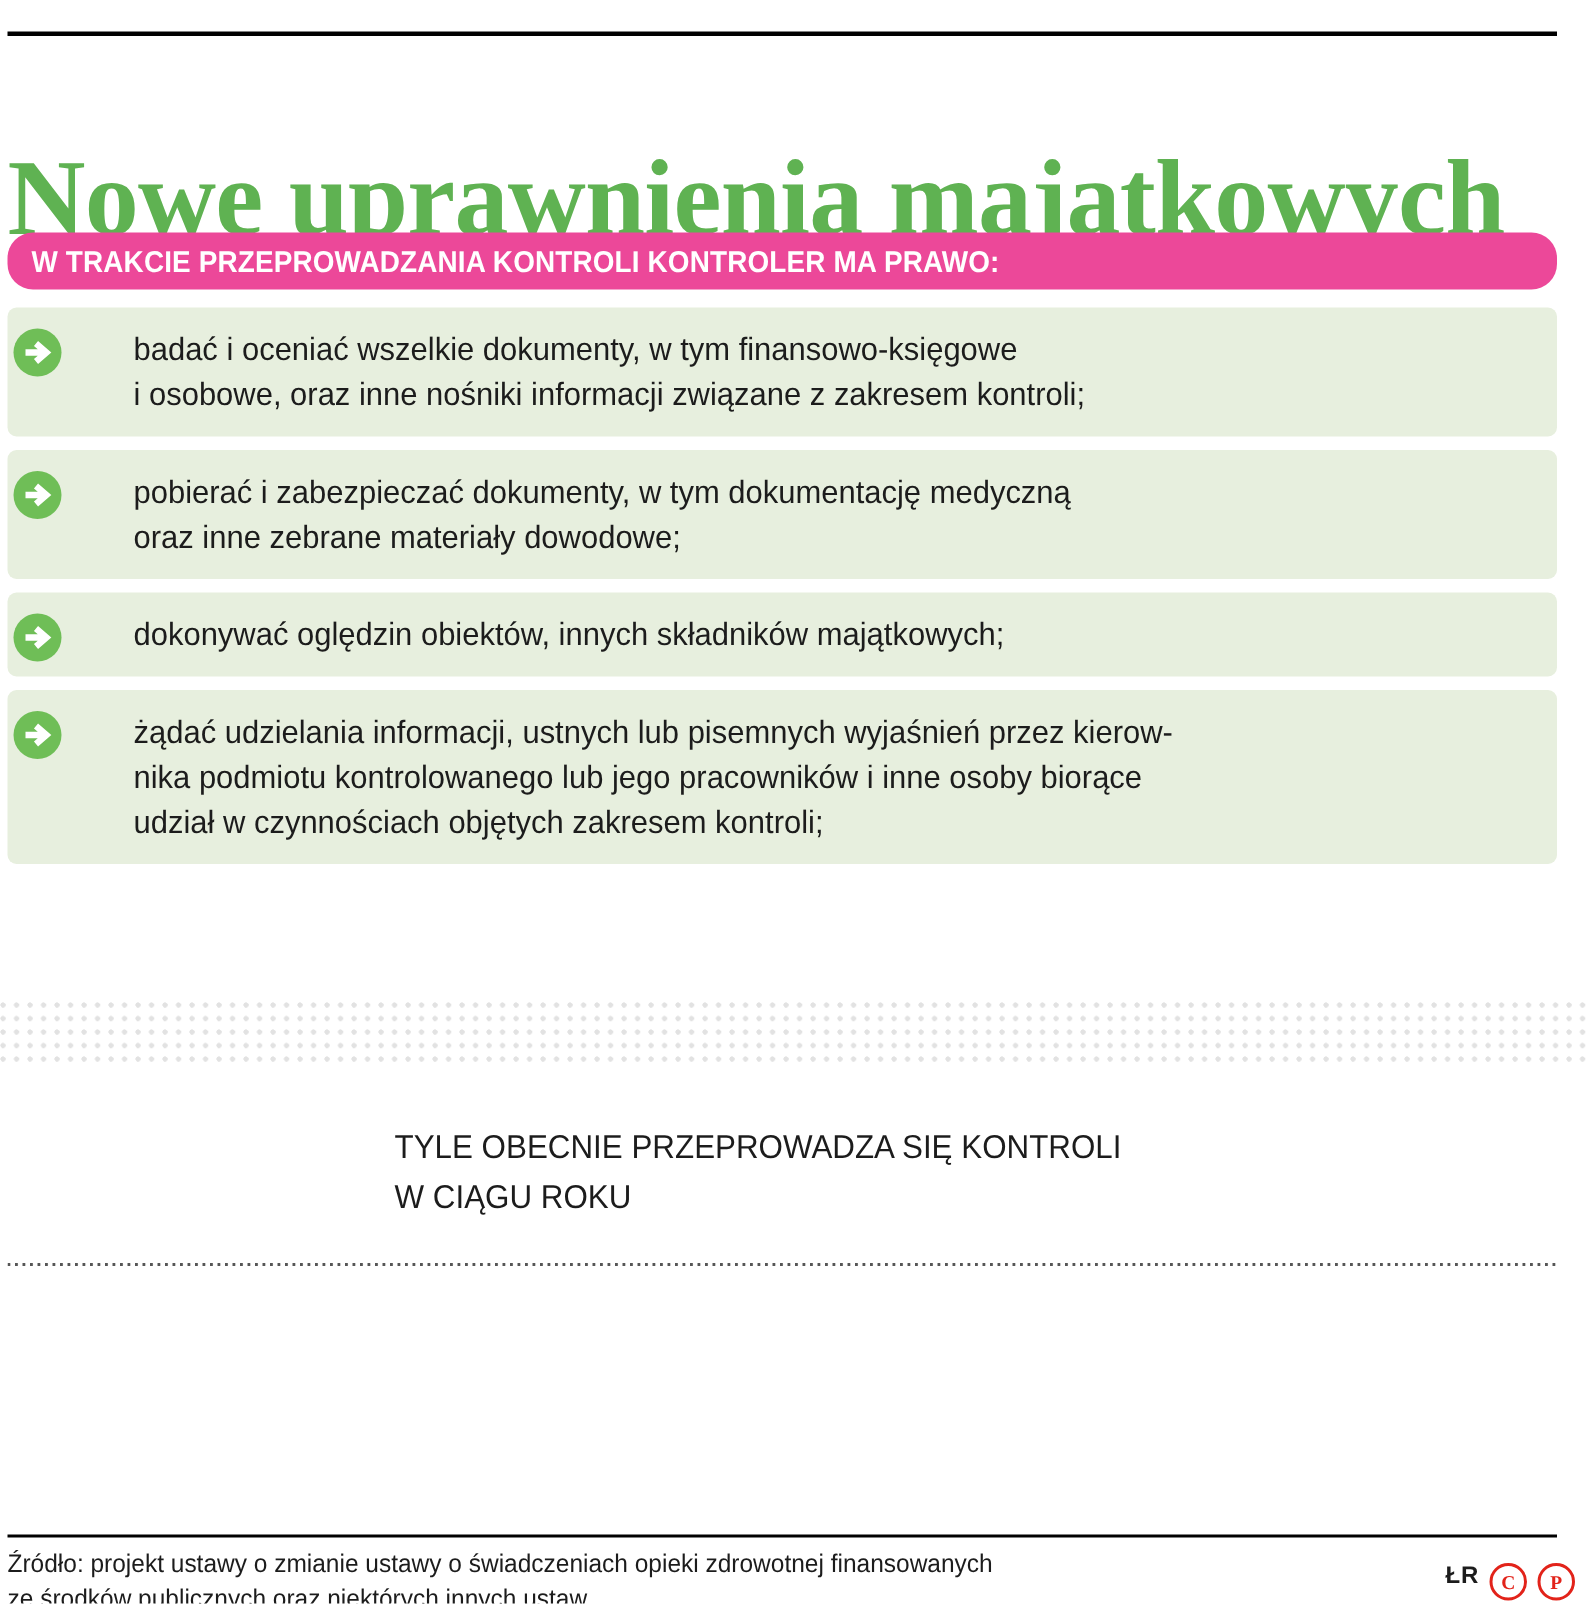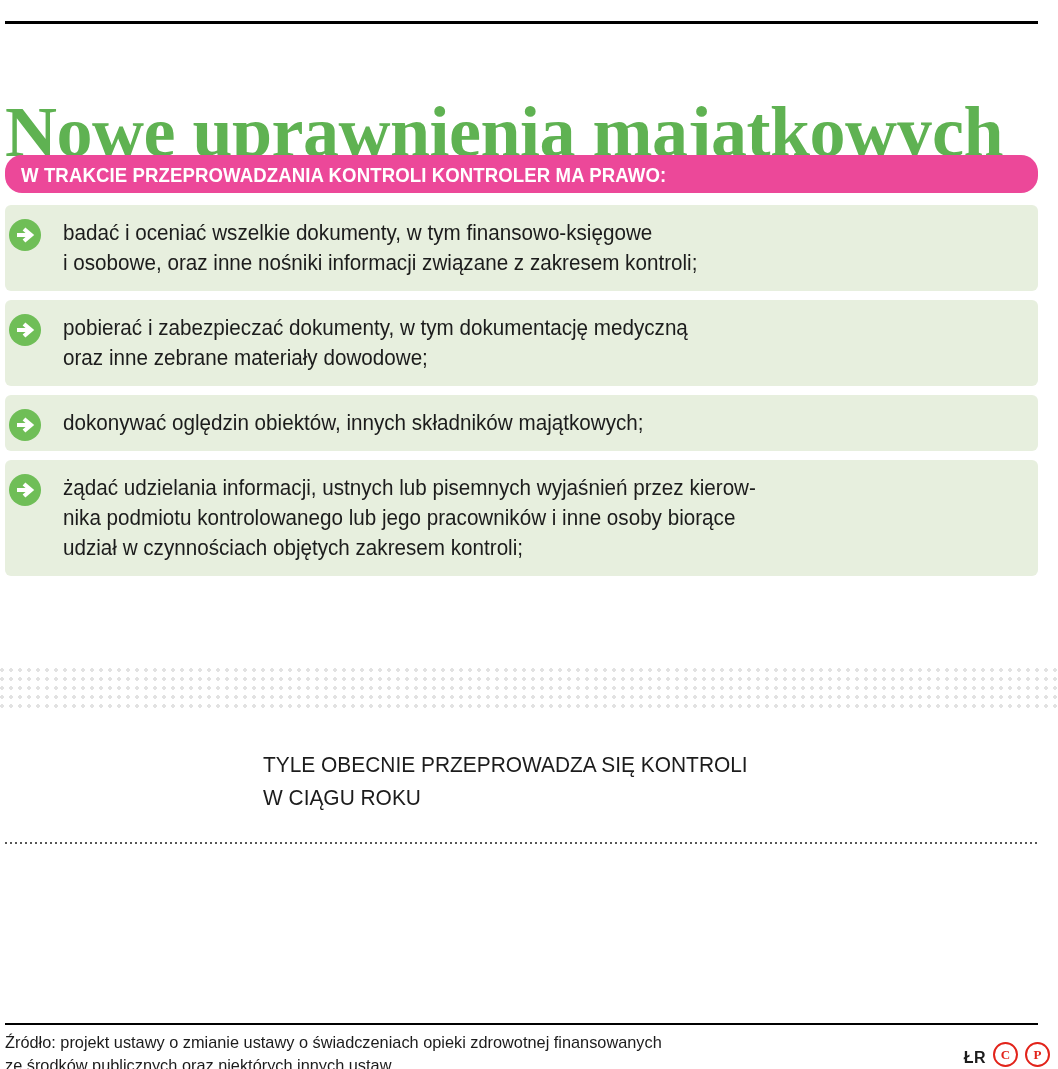--- a/index.html
+++ b/index.html
@@ -78,21 +78,21 @@
     position: absolute;
     left: 5px;
     top: 205px;
     width: 1033px;
   }
   .bullet {
     position: relative;
     background: #e7efde;
     border-radius: 6px;
     margin-bottom: 9px;
-    padding: 13px 18px 13px 58px;
+    padding: 13px 18px 13px 84px;
     box-sizing: border-box;
     min-height: 52px;
   }
   .bullet-text {
     font-size: 21.5px;
     line-height: 30px;
     color: #1c1c1c;
     transform: scaleX(0.96);
     transform-origin: left top;
     white-space: pre-line;
@@ -185,21 +185,21 @@
     color: #1c1c1c;
     transform: scaleX(0.96);
     transform-origin: left top;
     white-space: pre-line;
   }
   .footer-marks {
     position: absolute;
     right: 8px;
     top: 1042px;
     display: flex;
-    align-items: flex-end;
+    align-items: flex-start;
     gap: 7px;
   }
   .author-mark {
     font-size: 16px;
     font-weight: 700;
     color: #1c1c1c;
     letter-spacing: 0.5px;
   }
   .c-mark {
     display: inline-flex;

